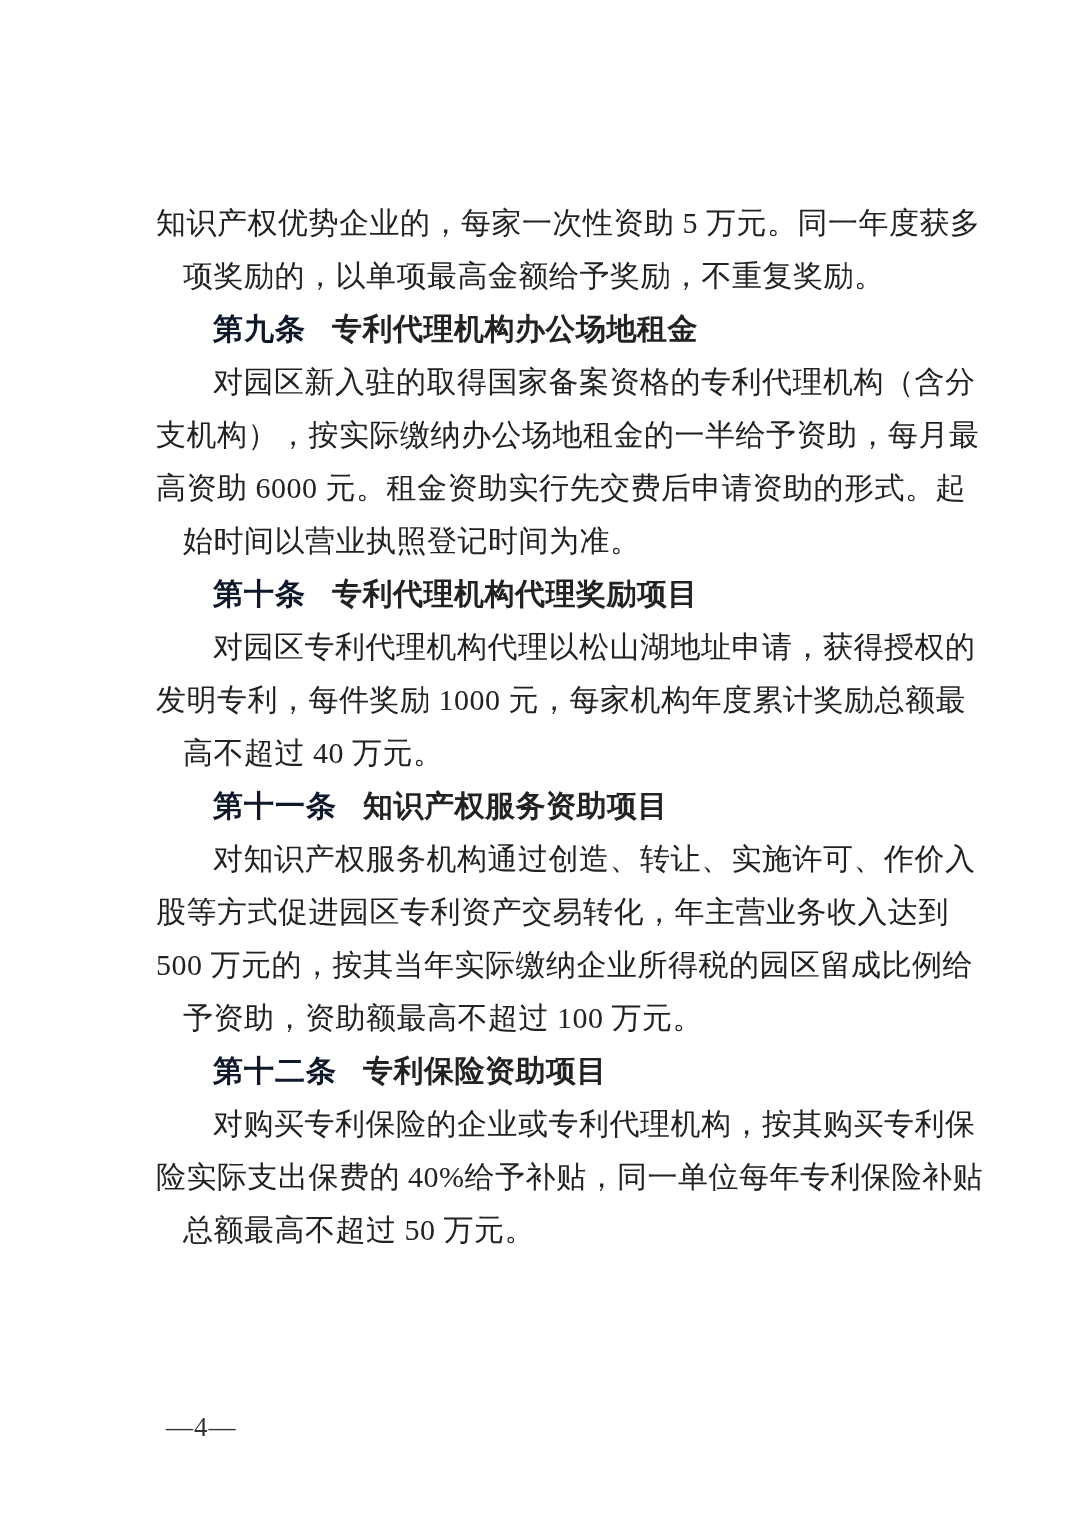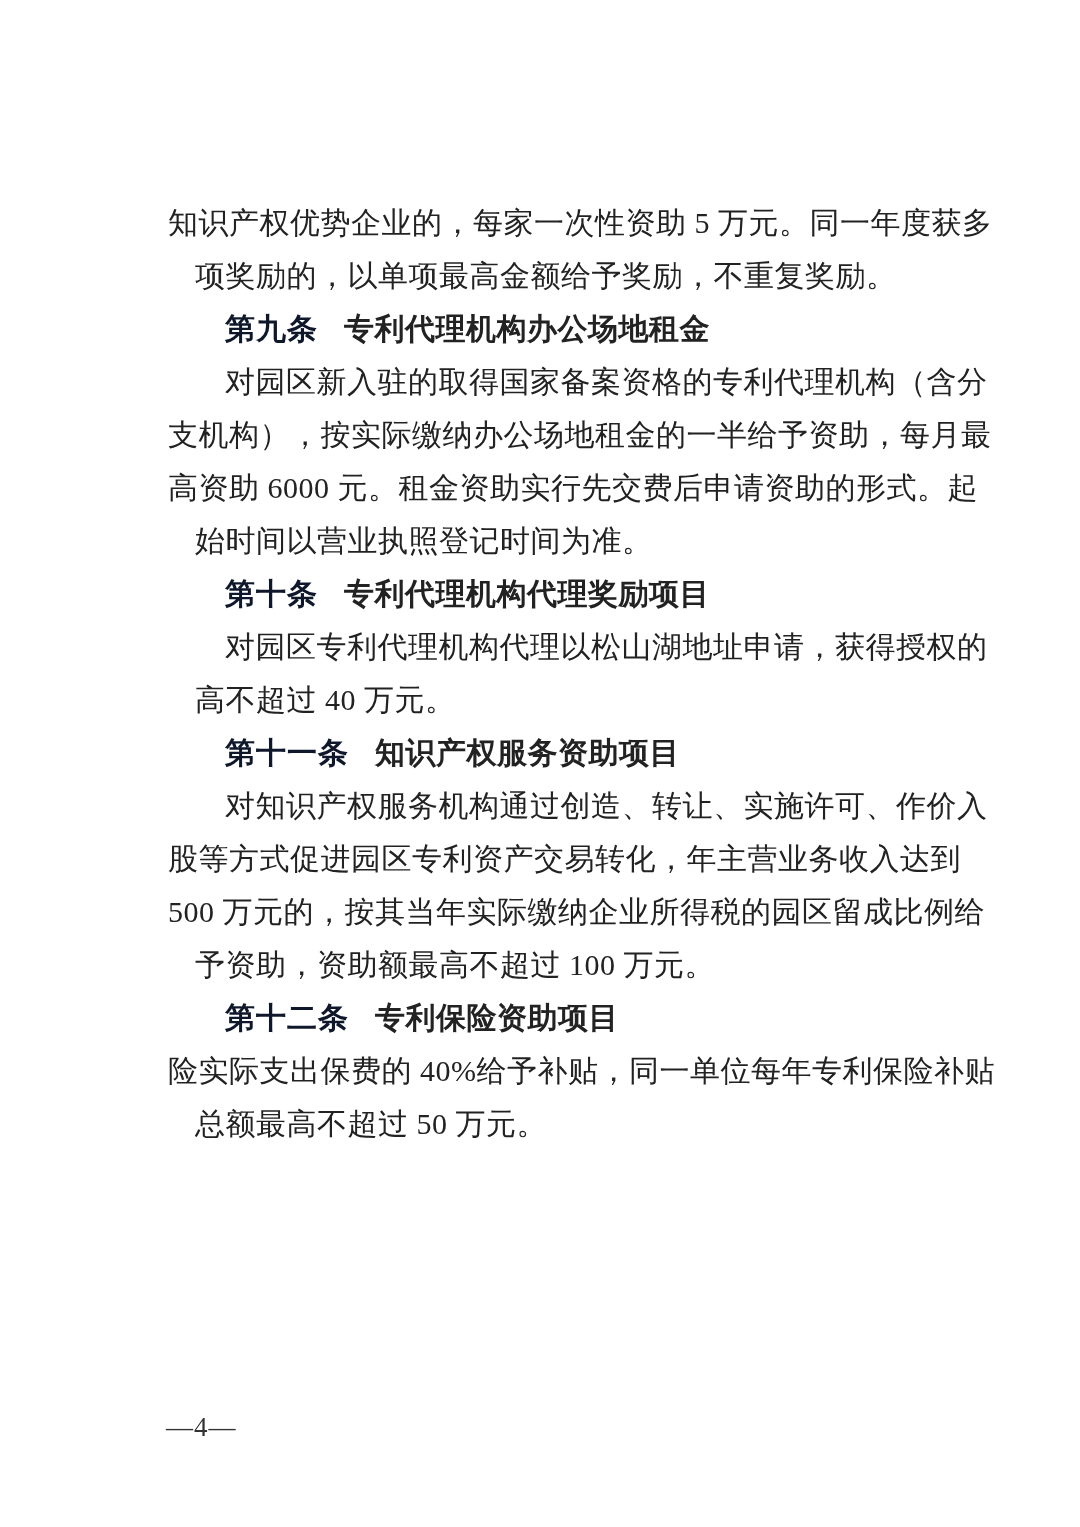--- a/index.html
+++ b/index.html
@@ -15,21 +15,21 @@
     color: #222222;
     overflow: hidden;
   }
   .page {
     position: absolute;
     inset: 0;
     background: #ffffff;
   }
   .text-block {
     position: absolute;
-    left: 168px;
+    left: 156px;
     top: 196px;
     width: 772px;
   }
   .line {
     height: 53px;
     line-height: 53px;
     font-size: 30px;
     white-space: nowrap;
     text-align: justify;
     text-align-last: justify;
@@ -85,35 +85,37 @@
     <div class="line full indent">对园区新入驻的取得国家备案资格的专利代理机构（含分</div>
     <div class="line full">支机构），按实际缴纳办公场地租金的一半给予资助，每月最</div>
     <div class="line full">高资助 6000 元。租金资助实行先交费后申请资助的形式。起</div>
     <div class="line end">始时间以营业执照登记时间为准。</div>
 
     <div class="line heading indent">
       <span class="article-label">第十条</span><span class="article-title">专利代理机构代理奖励项目</span>
     </div>
 
     <div class="line full indent">对园区专利代理机构代理以松山湖地址申请，获得授权的</div>
+    <div class="line full">发明专利，每件奖励 1000 元，每家机构年度累计奖励总额最</div>
     <div class="line end">高不超过 40 万元。</div>
 
     <div class="line heading indent">
       <span class="article-label">第十一条</span><span class="article-title">知识产权服务资助项目</span>
     </div>
 
     <div class="line full indent">对知识产权服务机构通过创造、转让、实施许可、作价入</div>
     <div class="line full">股等方式促进园区专利资产交易转化，年主营业务收入达到</div>
     <div class="line full">500 万元的，按其当年实际缴纳企业所得税的园区留成比例给</div>
     <div class="line end">予资助，资助额最高不超过 100 万元。</div>
 
     <div class="line heading indent">
       <span class="article-label">第十二条</span><span class="article-title">专利保险资助项目</span>
     </div>
 
+    <div class="line full indent">对购买专利保险的企业或专利代理机构，按其购买专利保</div>
     <div class="line full">险实际支出保费的 40%给予补贴，同一单位每年专利保险补贴</div>
     <div class="line end">总额最高不超过 50 万元。</div>
 
 
   </div>
 
   <div class="page-number">—4—</div>
 </div>
 
 </body></html>

